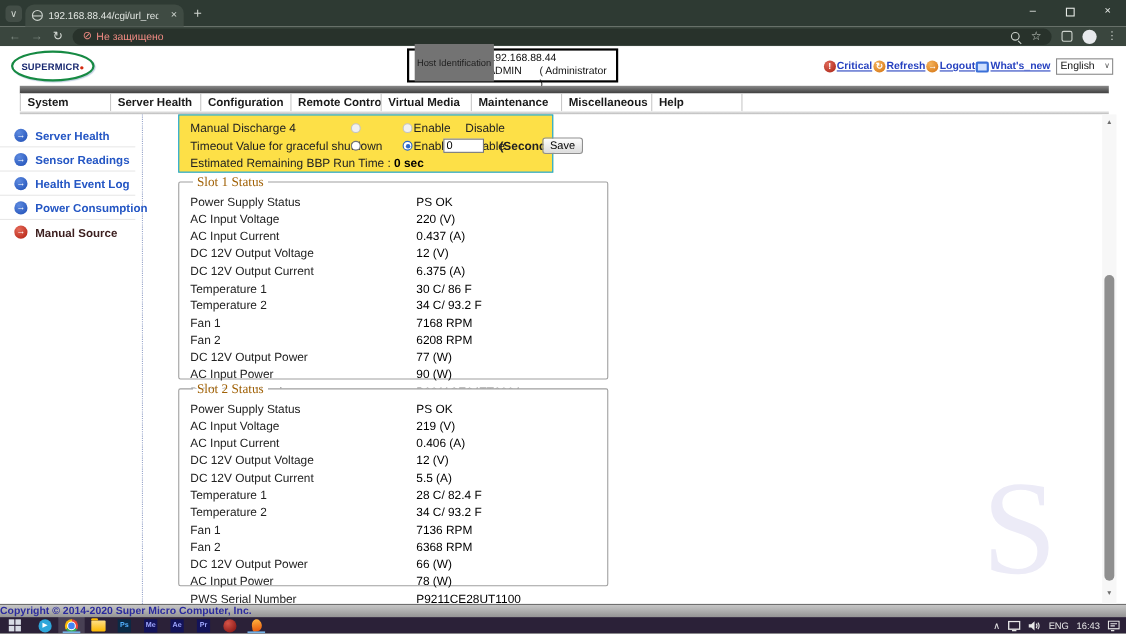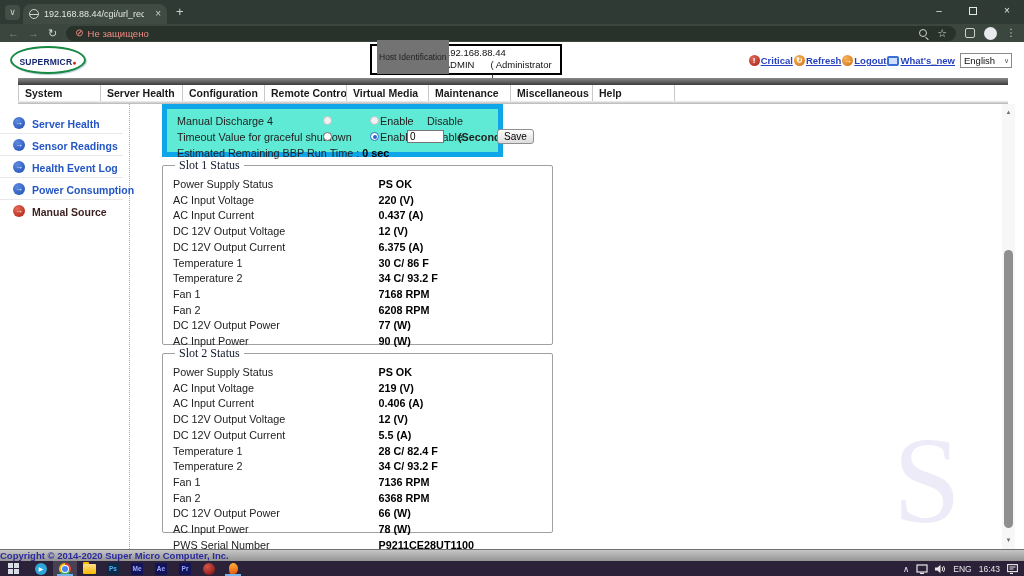--- a/index.html
+++ b/index.html
@@ -78,43 +78,43 @@
 
   .sidebar { position:absolute; left:0; top:0; bottom:0; width:130px; border-right:1px dotted #9aa7cc; padding-top:8px; z-index:1; }
   .side-item { position:relative; height:22px; margin:0 6px 0 0; padding-left:32px; line-height:22px; border-bottom:1px solid #e8e8e8; }
   .side-item:last-child { border-bottom:none; }
   .side-icon { position:absolute; left:13px; top:5px; width:12px; height:12px; border-radius:50%;
     background:radial-gradient(circle at 35% 30%, #5d8ae0, #1c4cb4); color:#fff; font-size:8px; line-height:12px; text-align:center; }
   .side-label { font-size:10.5px; font-weight:bold; color:#2456c4; white-space:nowrap; }
   .side-item.active .side-icon { background:radial-gradient(circle at 35% 30%, #e56a5a, #b01b0c); }
   .side-item.active .side-label { color:#3c1f1f; }
 
-  .controls-box { position:absolute; left:162px; top:0; width:341px; height:53px; border:5px solid #0ea5e9; background:#5eead4; z-index:1; }
+  .controls-box { position:absolute; left:162px; top:0; width:341px; height:53px; border:1px solid #0ea5e9; background:#fde047; z-index:1; }
   .crow { position:absolute; left:0; right:0; height:14px; font-size:10.8px; color:#222; }
   .clabel { position:absolute; left:10px; top:0; line-height:14px; }
   .radio { position:absolute; width:9px; height:9px; border-radius:50%; border:1px solid #767676; background:#fff; top:2px; }
   .radio.disabled { border-color:#c3c3c3; background:#f1f1f1; }
   .radio.checked { border-color:#2a66c8; }
   .radio.checked::after { content:""; position:absolute; left:1.5px; top:1.5px; right:1.5px; bottom:1.5px; border-radius:50%; background:#2a66c8; }
   .ropt { position:absolute; top:0; line-height:14px;margin-left:43px; }
   .timeout-input { position:absolute; left:240px; top:0; width:37px; height:13px; border:1px solid #767676;
     font-size:10px; padding:0 2px; font-family:"Liberation Sans", sans-serif; }
   .seconds { position:absolute; left:291px; top:0; font-weight:bold; line-height:14px; }
   .save-btn { position:absolute; left:330px; top:-1px; height:15px; font-size:10px; font-weight:normal;
     background:linear-gradient(#fdfdfd,#dcdcdc); border:1px solid #8f8f8f; border-radius:3px; padding:0 6px;
     font-family:"Liberation Sans", sans-serif; line-height:12px; }
   .bbp b { font-weight:bold; color:#000; }
 
   fieldset.slot { position:absolute; left:162px; width:391px; height:187px; border:1px solid #a0a0a0;
     border-radius:2px; background:#fff; padding:3px 0 0 10px; z-index:1; }
   #slot1 { top:54px; } #slot2 { top:242px; }
-  fieldset.slot legend { font-family:"Liberation Serif", serif; font-size:12px; color:#0f172a; padding:0 4px; margin-left:2px; }
+  fieldset.slot legend { font-family:"Liberation Serif", serif; font-size:12px; color:#a16207; padding:0 4px; margin-left:2px; }
   .srow { line-height:13.7px; white-space:nowrap; }
   .slabel { display:inline-block; width:201px; font-size:10.8px; color:#222; }
-  .svalue { font-size:10.8px; font-weight:bold; color:#000; }
+  .svalue { font-size:10.8px; font-weight:normal; color:#000; }
 
   .scrollbar { position:absolute; left:1002px; top:0; bottom:0; width:13px; background:#f7f7f7; z-index:2; }
   .sb-arrow { position:absolute; left:0; width:13px; height:13px; color:#6e6e6e; font-size:6px; text-align:center; line-height:13px; }
   .sb-up { top:2px; } .sb-down { bottom:2px; }
   .sb-thumb { position:absolute; left:2px; top:146px; width:9px; height:278px; background:#8f8f8f; border-radius:5px; }
 
   .site-footer { position:absolute; top:507px; left:0; right:0; height:12px;
     background:linear-gradient(#c6c6c6,#949494); border-top:1px solid #6f6f6f;
     font-size:9.5px; font-weight:bold; color:#2b2b9e; line-height:12px; }
 

